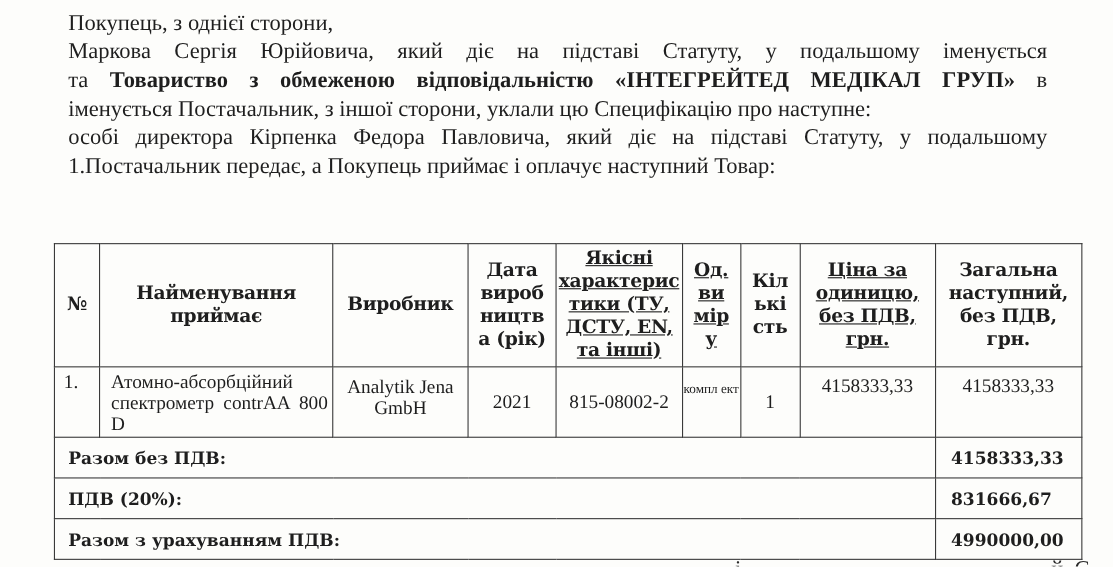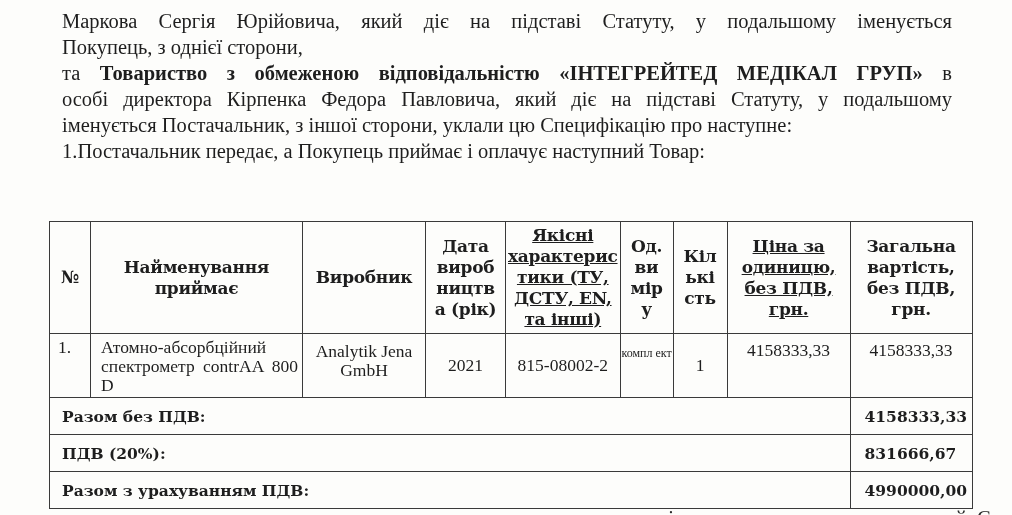--- a/index.html
+++ b/index.html
@@ -102,25 +102,25 @@
       white-space: nowrap;
       color: #2a2a2a;
     }
   </style>
 </head>
 <body>
 
 <div class="page">
 
   <div class="para" style="top:8px;">
+    <span class="line">Покупець, з однієї сторони,</span>
     <span class="line justify">Маркова Сергія Юрійовича, який діє на підставі Статуту, у подальшому іменується</span>
-    <span class="line">Покупець, з однієї сторони,</span>
     <span class="line justify"><span>та </span><span class="b">Товариство з обмеженою відповідальністю «ІНТЕГРЕЙТЕД МЕДІКАЛ ГРУП»</span><span> в</span></span>
+    <span class="line">іменується Постачальник, з іншої сторони, уклали цю Специфікацію про наступне:</span>
     <span class="line justify">особі директора Кірпенка Федора Павловича, який діє на підставі Статуту, у подальшому</span>
-    <span class="line">іменується Постачальник, з іншої сторони, уклали цю Специфікацію про наступне:</span>
     <span class="line">1.Постачальник передає, а Покупець приймає і оплачує наступний Товар:</span>
   </div>
 
   <table class="spec-table">
     <colgroup>
       <col style="width:41px">
       <col style="width:212px">
       <col style="width:123px">
       <col style="width:80px">
       <col style="width:108px">
@@ -129,24 +129,24 @@
       <col style="width:123px">
       <col style="width:122px">
     </colgroup>
     <tbody>
         <tr class="hdr-row">
       <th>№</th>
       <th>Найменування приймає</th>
       <th>Виробник</th>
       <th style="padding:0 6px;">Дата вироб ництв а (рік)</th>
       <th style="padding:0 2px;text-decoration:underline;">Якісні характерис тики (ТУ, ДСТУ, EN, та інші)</th>
-      <th style="padding:0 8px;">Од. ви мір у</th>
+      <th style="padding:0 8px;text-decoration:underline;">Од. ви мір у</th>
       <th style="padding:0 10px;">Кіл ькі сть</th>
       <th style="padding:0 14px;text-decoration:underline;">Ціна за одиницю, без ПДВ, грн.</th>
-      <th style="padding:0 12px;">Загальна вартість, без ПДВ, грн.</th>
+      <th style="padding:0 12px;">Загальна наступний, без ПДВ, грн.</th>
     </tr>
     <tr class="item-row">
       <td style="padding-left:8px;">1.</td>
       <td class="name-cell">Атомно-абсорбційний спектрометр contrAA 800 D</td>
       <td class="c" style="padding:8px 10px 0;">Analytik Jena GmbH</td>
       <td class="c mid">2021</td>
       <td class="c mid" style="white-space:nowrap;">815-08002-2</td>
       <td class="c" style="padding:8px 0 0; font-size:12px; line-height:22px;">компл ект</td>
       <td class="c mid">1</td>
       <td class="c" style="padding-top:7px;">4158333,33</td>

